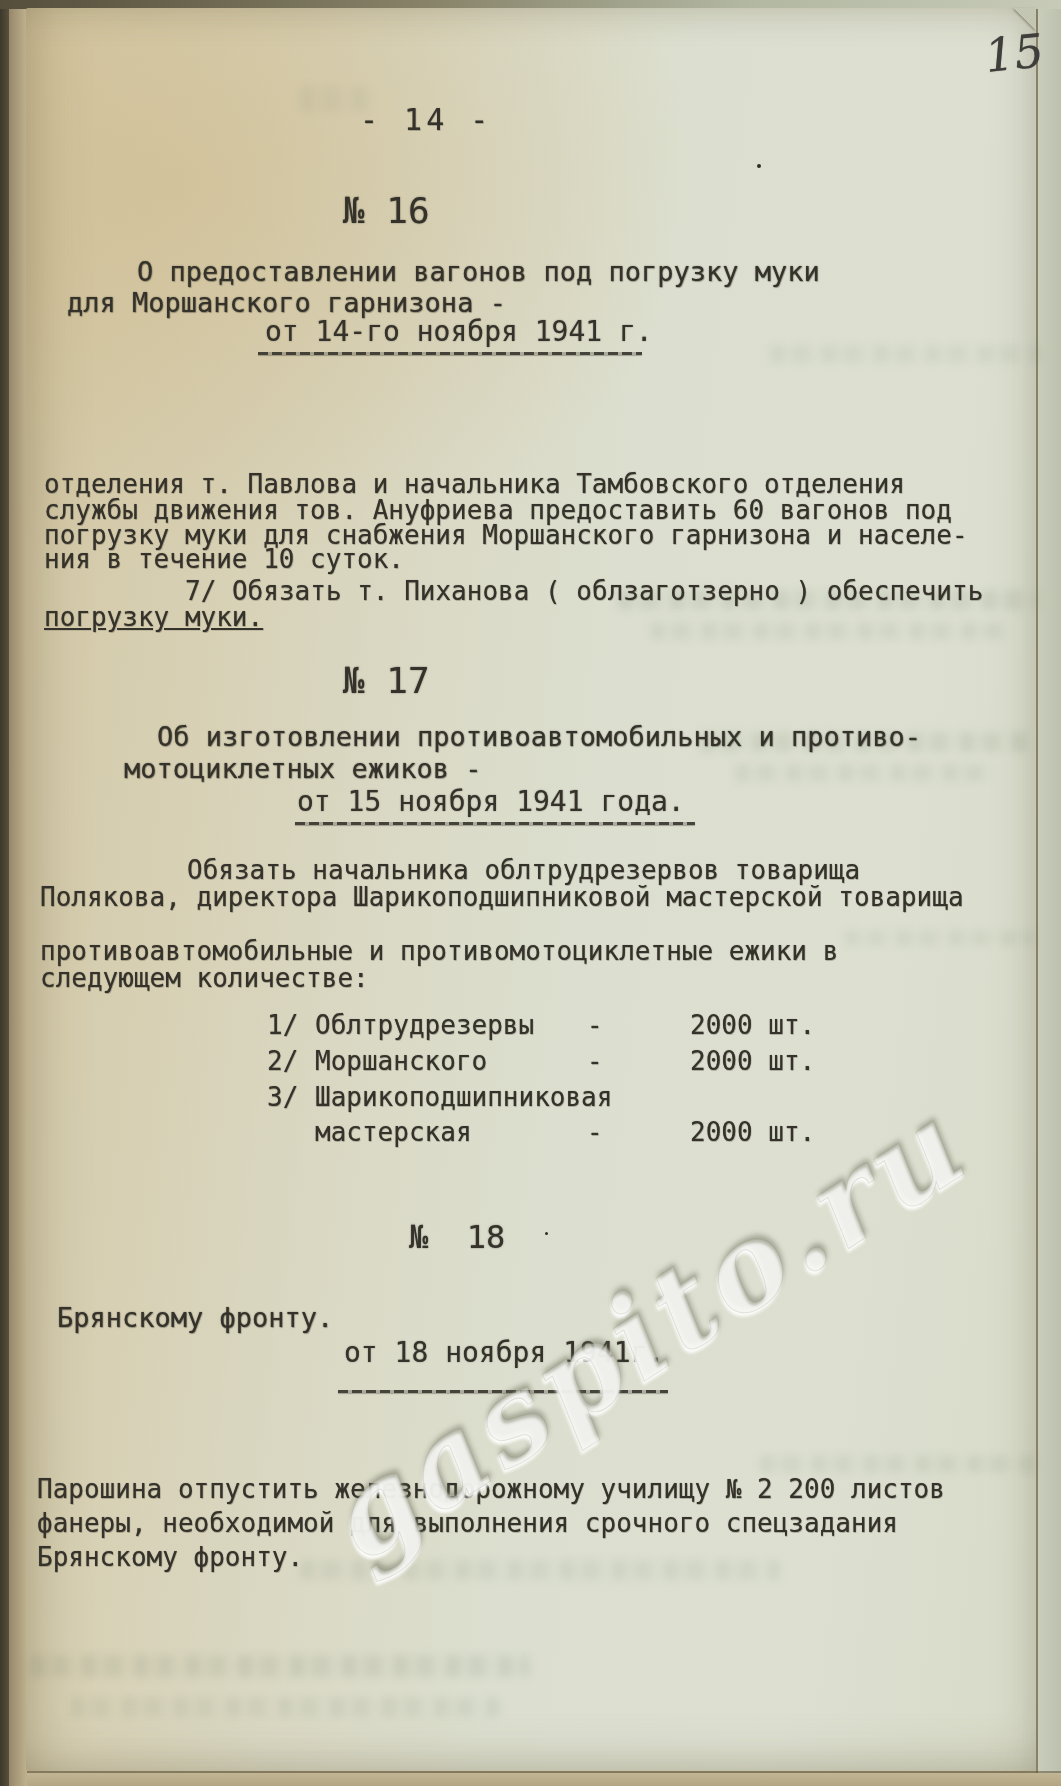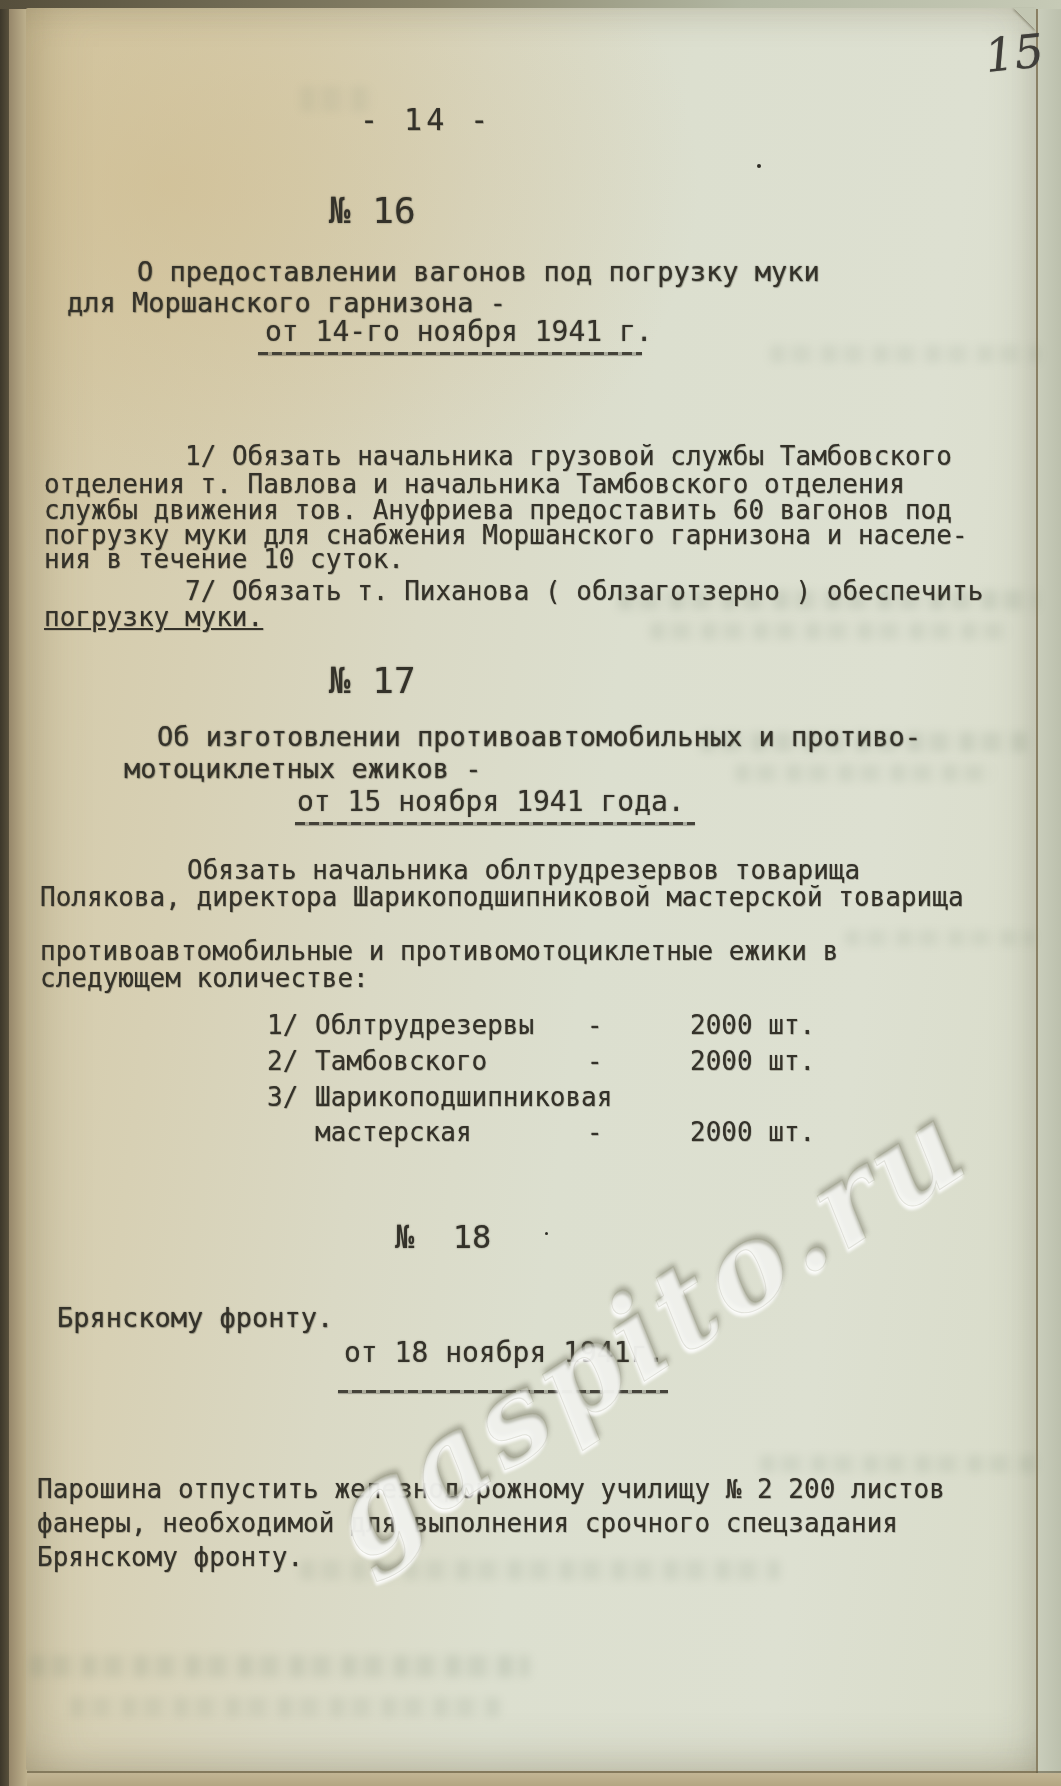--- a/index.html
+++ b/index.html
@@ -28,21 +28,21 @@
       inset 0 26px 40px -28px rgba(125,115,85,.22);
   }
   #fold-corner{position:absolute;left:1000px;top:8px;width:36px;height:38px;
     background:linear-gradient(225deg,#c2c6b2 0 16px,rgba(0,0,0,0) 16px);
     filter:drop-shadow(-1px 1px 1px rgba(95,92,70,.5));}
   
   .ln{position:absolute;white-space:pre;color:#34322a;
       text-shadow:0 0 1px rgba(58,55,44,.55), .6px .6px .6px rgba(58,55,44,.25);}
   .body{font-size:26px;letter-spacing:0;}
   .title{font-size:27px;text-shadow:0 0 1.4px rgba(48,45,36,.7), .7px .7px .8px rgba(48,45,36,.3);}
-  .num{font-size:36px;text-shadow:0 0 1.6px rgba(48,45,36,.7);}
+  .num{font-size:36px;text-shadow:0 0 1.6px rgba(48,45,36,.7);margin-left:14px;}
   .date{font-size:28px;text-shadow:0 0 1.4px rgba(48,45,36,.65);}
   .pageno{font-size:30px;letter-spacing:4px;}
   #text-layer{position:absolute;left:2px;top:0;width:1061px;height:1702px;filter:blur(.35px);}
   .underline{position:absolute;height:3px;
     background:repeating-linear-gradient(90deg,rgba(52,50,42,.9) 0 10px,rgba(52,50,42,.28) 10px 14px);
     box-shadow:0 1px 1px rgba(52,50,42,.35);}
   
   #sheet-number{position:absolute;left:985px;top:26px;font-family:"DejaVu Serif","Liberation Serif",serif;
     font-style:italic;font-size:46px;color:#3f3e3a;transform:rotate(-6deg);
     text-shadow:0 0 1px rgba(60,60,55,.6);}
@@ -91,21 +91,20 @@
   <div id="text-layer">
 
     <div class="ln pageno" style="left:358px;top:102px;">- 14 -</div>
 
     <div class="ln num" style="left:327px;top:190px;">№ 16</div>
     <div class="ln title" style="left:135px;top:256px;">О предоставлении вагонов под погрузку муки</div>
     <div class="ln title" style="left:65px;top:287px;">для Моршанского гарнизона -</div>
     <div class="ln date" style="left:263px;top:315px;">от 14-го ноября 1941 г.</div>
     <div class="underline" style="left:256px;top:352px;width:384px;"></div>
 
-    <div class="ln body" style="left:183px;top:441px;">1/ Обязать начальника грузовой службы Тамбовского</div>
     <div class="ln body" style="left:42px;top:469px;">отделения т. Павлова и начальника Тамбовского отделения</div>
     <div class="ln body" style="left:42px;top:495px;">службы движения тов. Ануфриева предоставить 60 вагонов под</div>
     <div class="ln body" style="left:42px;top:520px;">погрузку муки для снабжения Моршанского гарнизона и населе-</div>
     <div class="ln body" style="left:42px;top:544px;">ния в течение 10 суток.</div>
 
     <div class="ln body" style="left:183px;top:576px;">7/ Обязать т. Пиханова ( облзаготзерно ) обеспечить</div>
     <div class="ln body" style="left:42px;top:602px;text-decoration:underline;">погрузку муки.</div>
 
     <div class="ln num" style="left:327px;top:660px;">№ 17</div>
     <div class="ln title" style="left:155px;top:721px;">Об изготовлении противоавтомобильных и противо-</div>
@@ -117,21 +116,21 @@
     <div class="ln body" style="left:38px;top:882px;">Полякова, директора Шарикоподшипниковой мастерской товарища</div>
     <div class="ln body" style="left:38px;top:936px;">противоавтомобильные и противомотоциклетные ежики в</div>
     <div class="ln body" style="left:38px;top:963px;">следующем количестве:</div>
 
     <div class="ln body" style="left:265px;top:1010px;">1/</div>
     <div class="ln body" style="left:313px;top:1010px;">Облтрудрезервы</div>
     <div class="ln body" style="left:585px;top:1010px;">-</div>
     <div class="ln body" style="left:688px;top:1010px;">2000 шт.</div>
 
     <div class="ln body" style="left:265px;top:1046px;">2/</div>
-    <div class="ln body" style="left:313px;top:1046px;">Тамбовского</div>
+    <div class="ln body" style="left:313px;top:1046px;">Моршанского</div>
     <div class="ln body" style="left:585px;top:1046px;">-</div>
     <div class="ln body" style="left:688px;top:1046px;">2000 шт.</div>
 
     <div class="ln body" style="left:265px;top:1082px;">3/</div>
     <div class="ln body" style="left:313px;top:1082px;">Шарикоподшипниковая</div>
     <div class="ln body" style="left:313px;top:1117px;">мастерская</div>
     <div class="ln body" style="left:585px;top:1117px;">-</div>
     <div class="ln body" style="left:688px;top:1117px;">2000 шт.</div>
 
 

